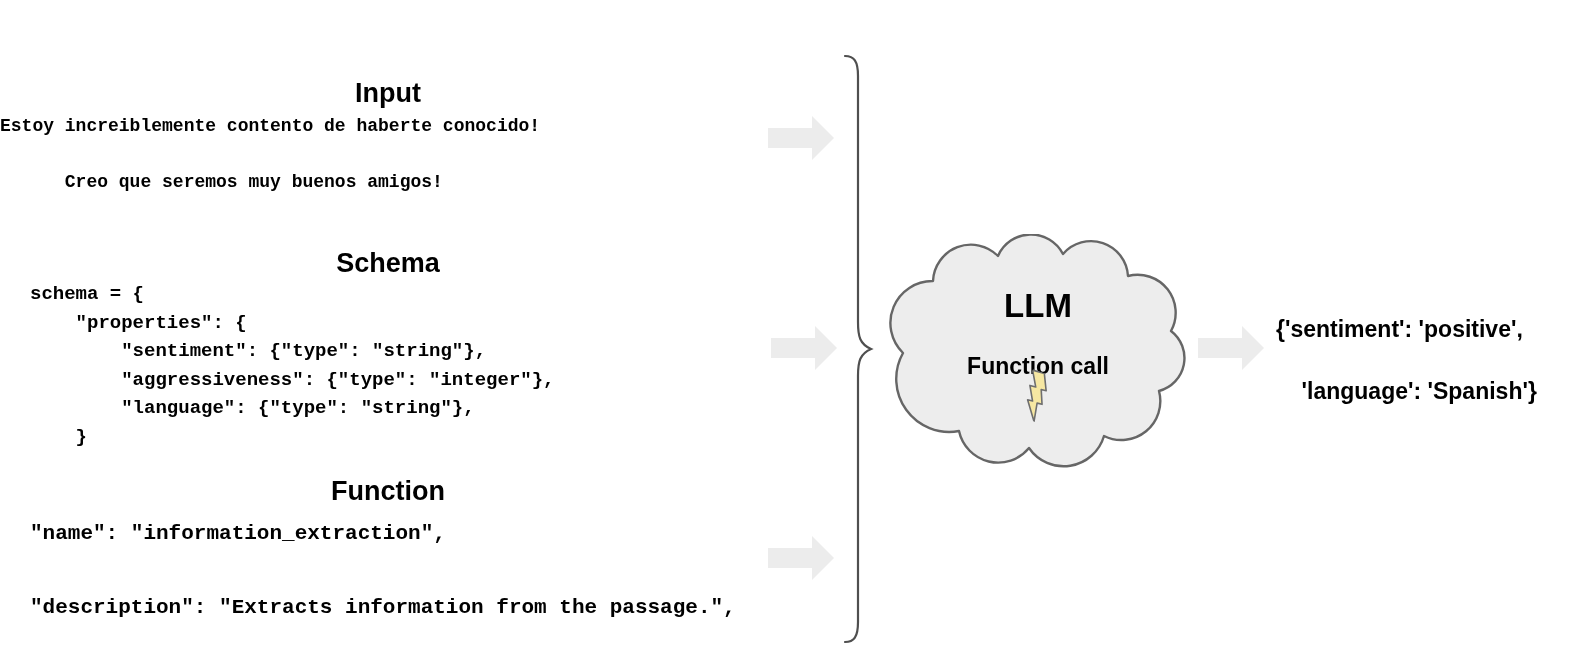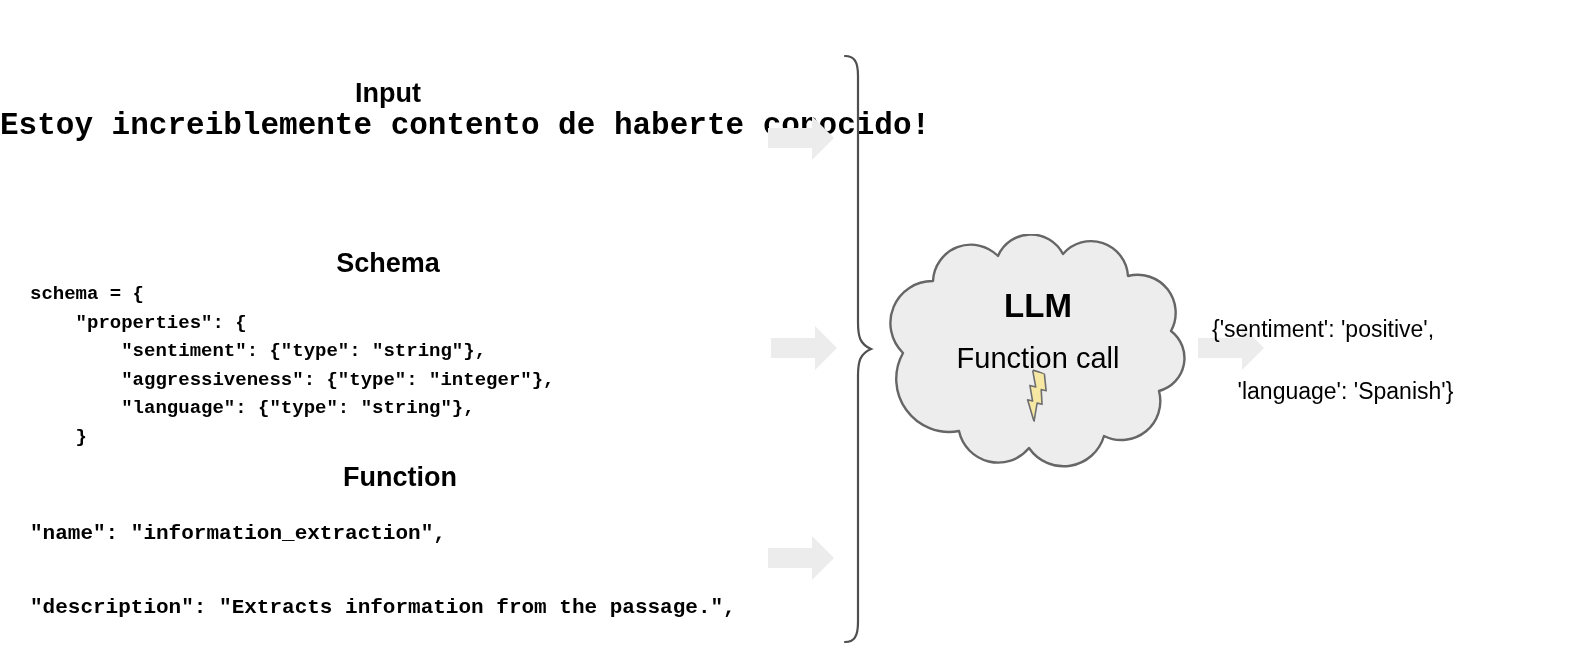--- a/index.html
+++ b/index.html
@@ -4,52 +4,53 @@
 <style>
   html,body{margin:0;padding:0;background:#ffffff;}
   .stage{position:relative;width:1581px;height:647px;background:#ffffff;overflow:hidden;
          font-family:"Liberation Sans", sans-serif;color:#000;margin-top:28px;}
   .abs{position:absolute;}
   .col-left{left:0;top:0;width:776px;height:647px;}
   .sec-title{position:absolute;left:0;width:776px;text-align:center;
              font-size:27px;font-weight:bold;line-height:30px;}
   .t-input{top:50px;}
   .t-schema{top:220px;text-align:center;}
-  .t-function{top:434px;padding-left:12px;}
+  .t-function{top:448px;}
   .mono{font-family:"Liberation Mono","DejaVu Sans Mono",monospace;font-weight:bold;}
-  .input-text{position:absolute;left:0;top:84px;width:776px;text-align:right;
-              font-size:31px;line-height:28px;white-space:pre;}
+  .input-text{position:absolute;left:0;top:84px;width:776px;text-align:left;
+              font-size:18px;line-height:28px;white-space:pre;}
   pre.code{margin:0;position:absolute;left:30px;white-space:pre;}
   .schema-code{top:252px;font-size:19px;line-height:28.5px;}
   .function-code{top:487px;font-size:21px;line-height:37px;}
   svg.arrow{position:absolute;width:66px;height:44px;}
   .arrow-input{left:768px;top:88px;}
   .arrow-schema{left:771px;top:298px;}
   .arrow-function{left:768px;top:508px;}
   .arrow-output{left:1198px;top:298px;}
   svg.brace{position:absolute;left:840px;top:24px;width:40px;height:594px;}
   svg.cloud{position:absolute;left:888px;top:206px;width:300px;height:234px;}
   .llm-label{position:absolute;left:888px;top:262px;width:300px;text-align:center;
              font-size:33px;font-weight:bold;line-height:32px;}
-  .llm-sublabel{position:absolute;left:888px;top:317px;width:300px;text-align:center;
-                font-size:29px;font-weight:normal;line-height:26px;}
+  .llm-sublabel{position:absolute;left:888px;top:325px;width:300px;text-align:center;
+                font-size:23px;font-weight:bold;line-height:26px;}
   svg.bolt{position:absolute;left:1022px;top:344px;width:28px;height:48px;
            transform:rotate(25deg);}
-  .output-text{position:absolute;left:1212px;top:286px;font-size:23px;font-weight:normal;
+  .output-text{position:absolute;left:1276px;top:286px;font-size:23px;font-weight:bold;
                line-height:31px;white-space:pre;}
 </style>
 </head>
 <body>
 
 <div class="stage">
 
   <div class="abs col-left">
 
     <div class="sec-title t-input">Input</div>
     <div class="input-text mono"><span>Estoy increiblemente contento de haberte conocido!</span><br>
+      <span>Creo que seremos muy buenos amigos!</span>
     </div>
 
     <div class="sec-title t-schema">Schema</div>
     <pre class="code mono schema-code">schema = {
     "properties": {
         "sentiment": {"type": "string"},
         "aggressiveness": {"type": "integer"},
         "language": {"type": "string"},
     }</pre>
 

